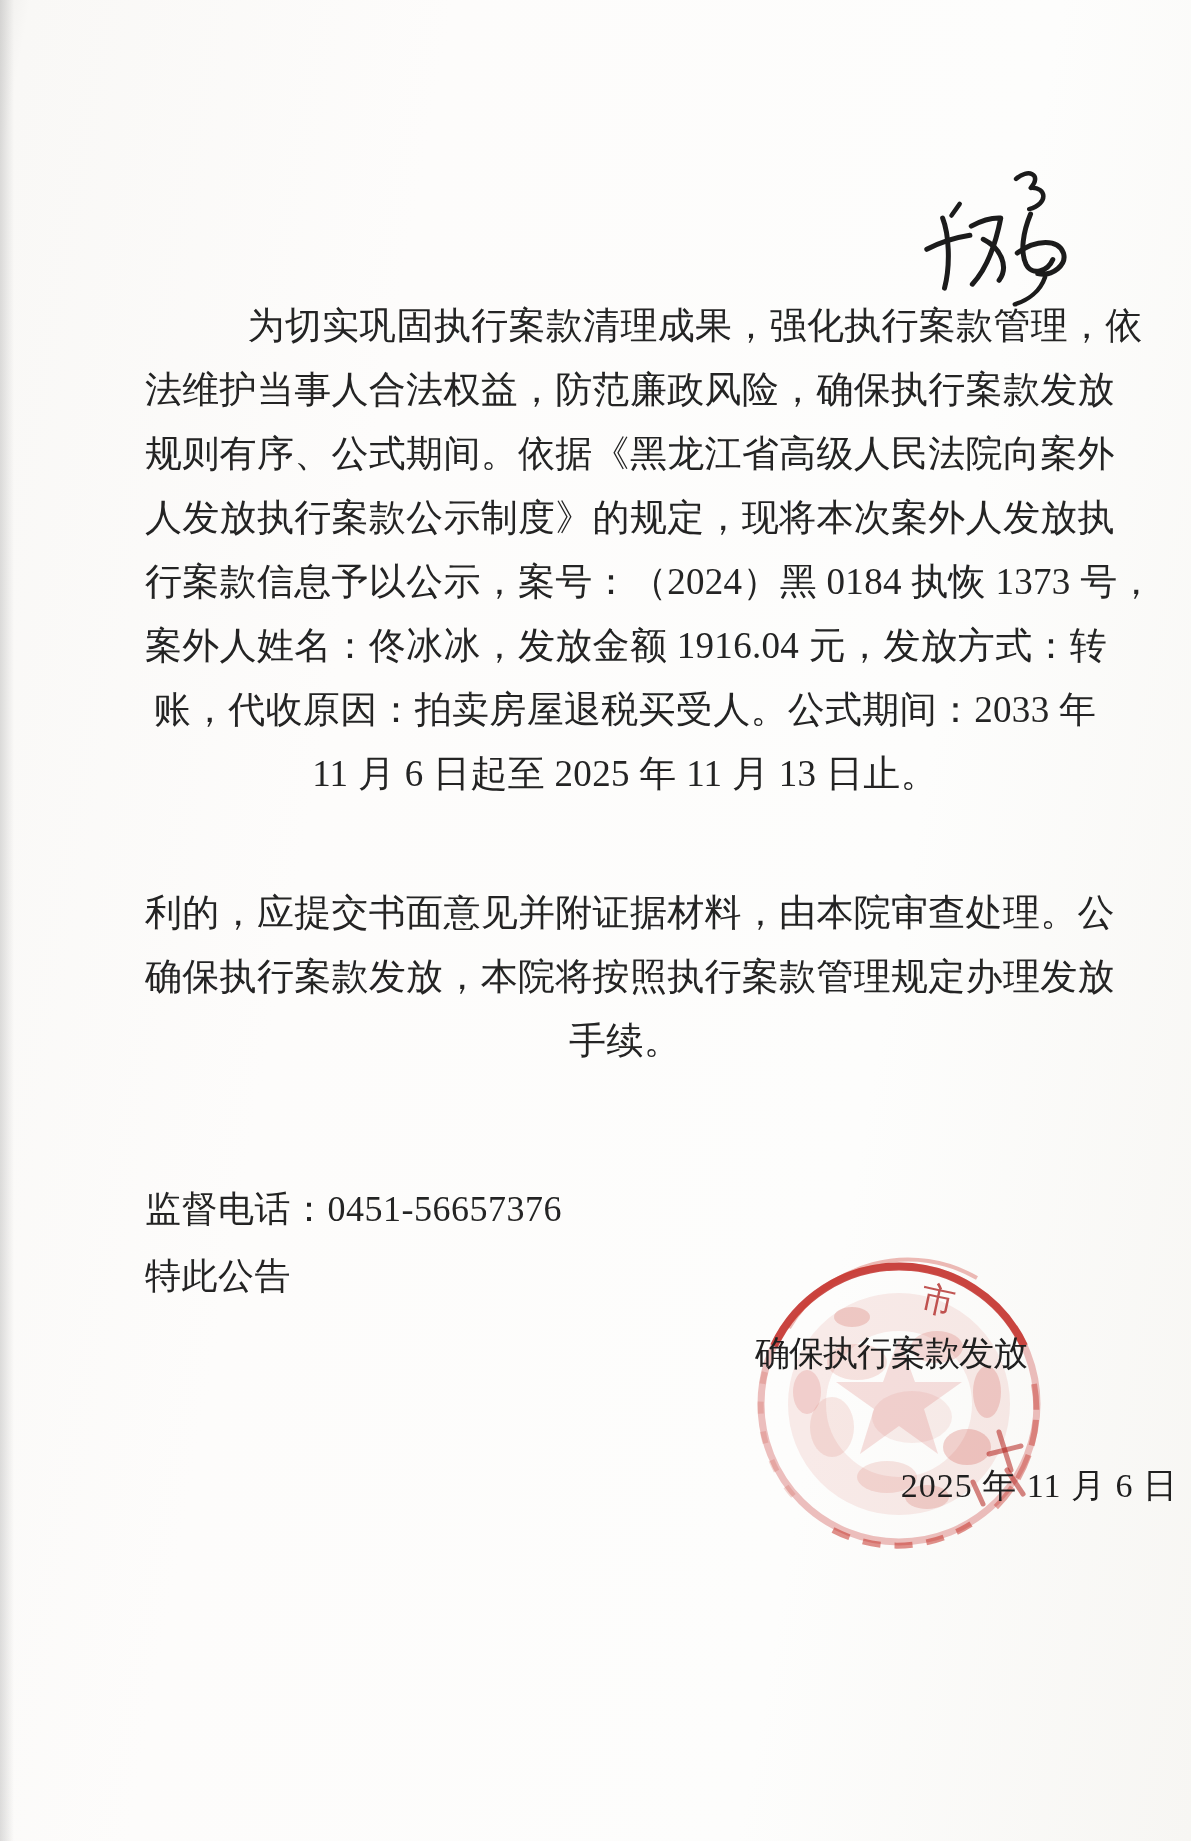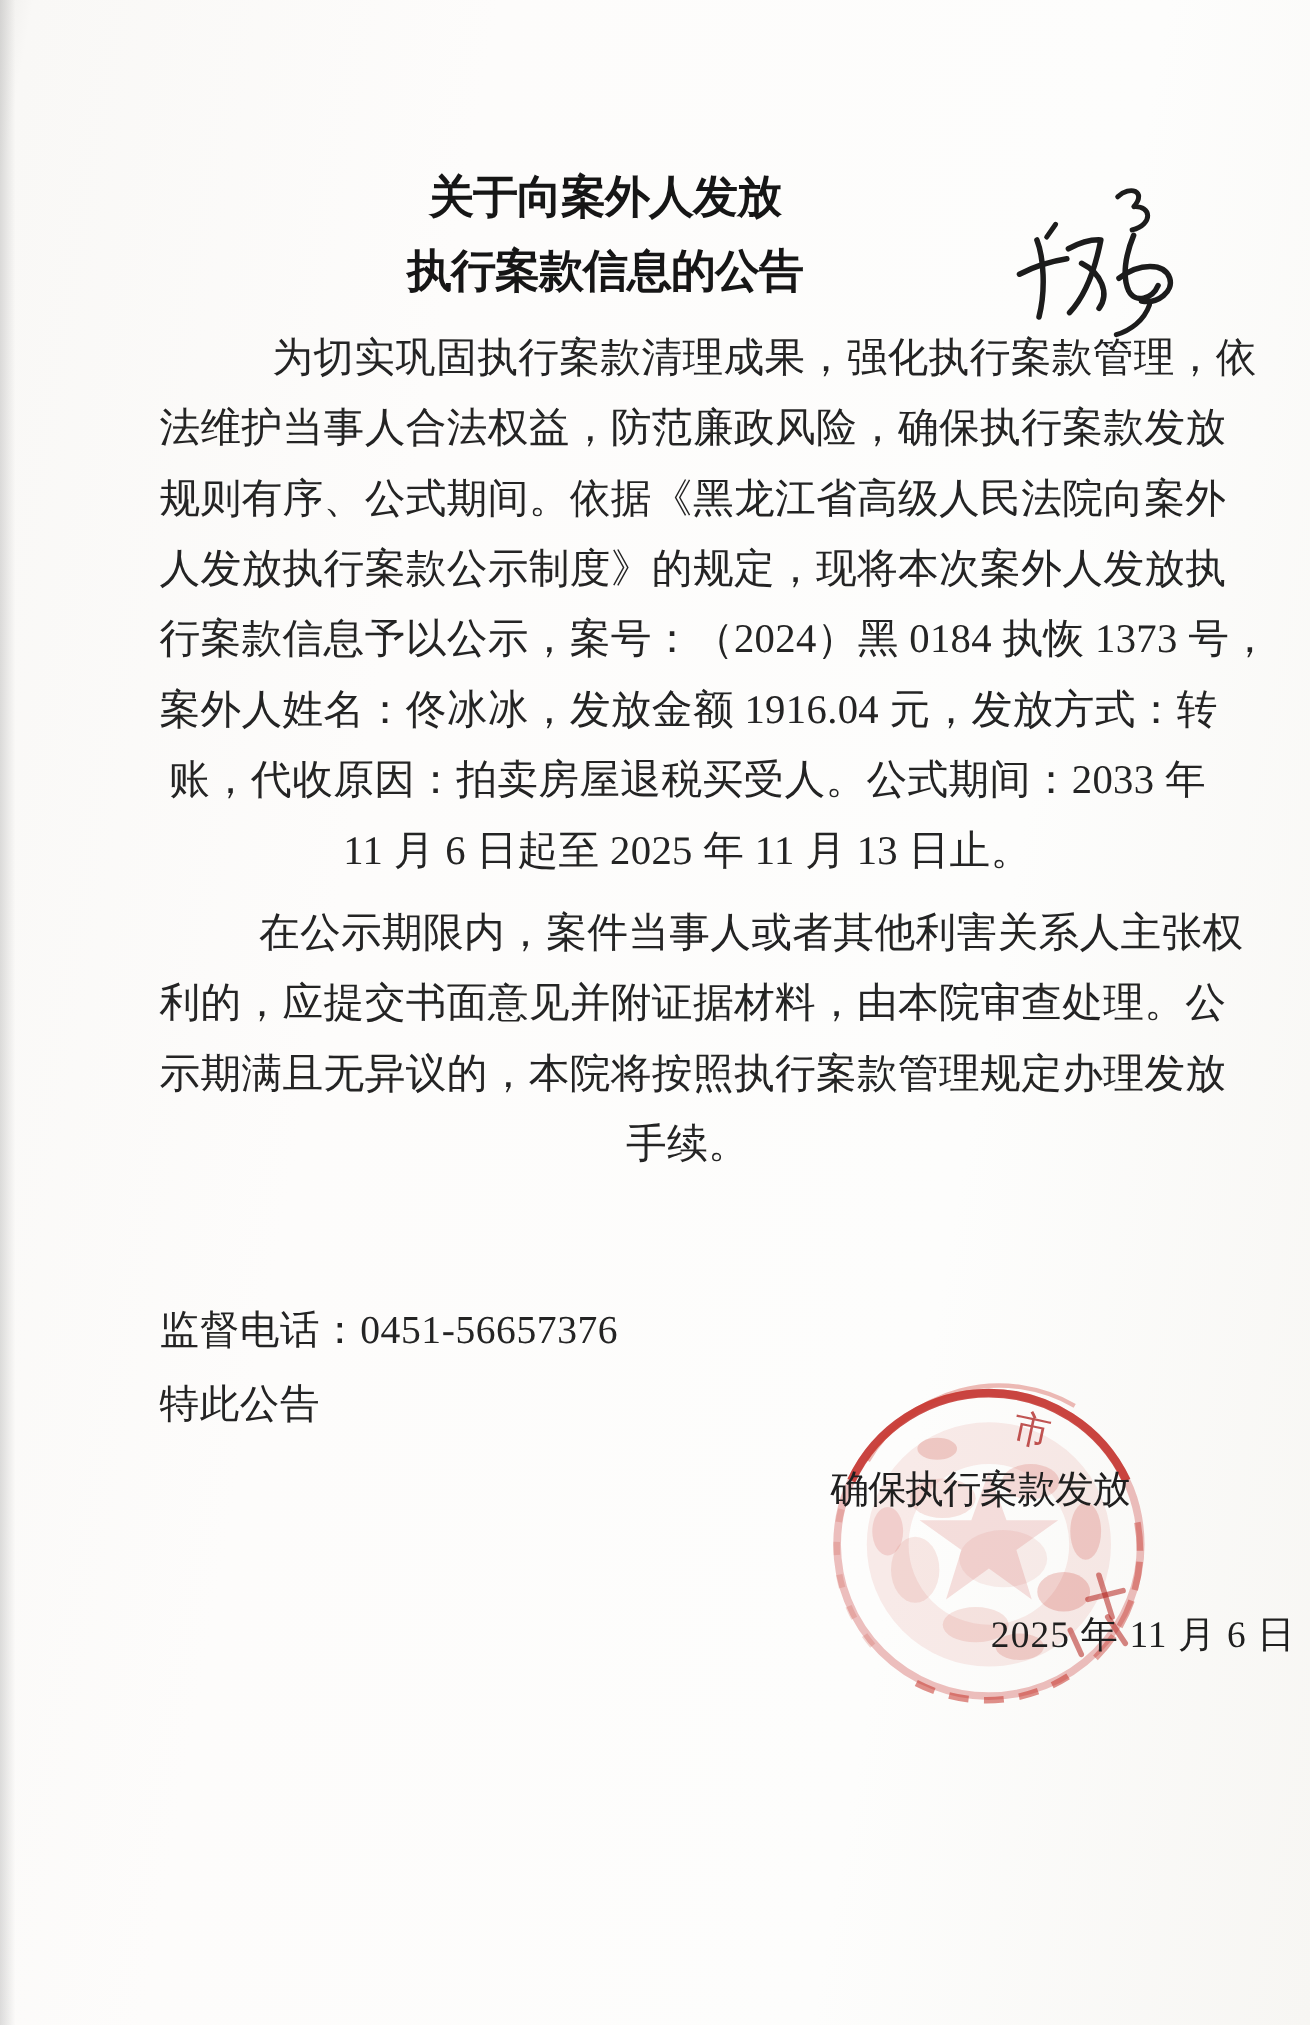--- a/index.html
+++ b/index.html
@@ -47,24 +47,20 @@
   .seal{position:absolute;left:737px;top:1242px;z-index:1;}
   .signature{position:absolute;left:920px;top:158px;z-index:2;transform:rotate(-4deg);}
 </style>
 </head>
 <body>
 
 <div class="page">
 
   <div class="edge-shade"></div>
 
-  <div class="title">
-    <div>关于向案外人发放</div>
-    <div>执行案款信息的公告</div>
-  </div>
 
   <svg class="signature" width="165" height="155" viewBox="0 0 165 155" aria-label="杨勇">
     <g fill="none" stroke="#1c1c1c" stroke-width="5" stroke-linecap="round" stroke-linejoin="round">
 
       <path d="M100 22 c12 -10 27 -3 14 10 c16 0 17 17 -3 21" stroke-width="4.5"></path>
 
       <path d="M24 56 c5 16 5 46 -3 70"></path>
       <path d="M6 86 c16 -7 32 -10 44 -11"></path>
       <path d="M33 54 l9 -11" stroke-width="4.5"></path>
 
@@ -79,23 +75,22 @@
 
   <div class="bodyline indent1" style="top:299px">为切实巩固执行案款清理成果，强化执行案款管理，依</div>
   <div class="bodyline" style="top:363px">法维护当事人合法权益，防范廉政风险，确保执行案款发放</div>
   <div class="bodyline" style="top:427px">规则有序、公式期间。依据《黑龙江省高级人民法院向案外</div>
   <div class="bodyline" style="top:491px">人发放执行案款公示制度》的规定，现将本次案外人发放执</div>
   <div class="bodyline" style="top:555px">行案款信息予以公示，案号：（2024）黑 0184 执恢 1373 号，</div>
   <div class="bodyline" style="top:619px">案外人姓名：佟冰冰，发放金额 1916.04 元，发放方式：转</div>
   <div class="bodyline" style="top:683px">账，代收原因：拍卖房屋退税买受人。公式期间：2033 年</div>
   <div class="bodyline" style="top:747px">11 月 6 日起至 2025 年 11 月 13 日止。</div>
 
-  <div class="bodyline indent2" style="top:822px">在公示期限内，案件当事人或者其他利害关系人主张权</div>
   <div class="bodyline" style="top:886px">利的，应提交书面意见并附证据材料，由本院审查处理。公</div>
-  <div class="bodyline" style="top:950px">示期满且无异议的，本院将按照执行案款管理规定办理发放</div>
+  <div class="bodyline" style="top:950px">确保执行案款发放，本院将按照执行案款管理规定办理发放</div>
   <div class="bodyline" style="top:1014px">手续。</div>
 
   <div class="footline" style="top:1183px">监督电话：0451-56657376</div>
   <div class="footline" style="top:1250px">特此公告</div>
 
   <svg class="seal" width="324" height="324" viewBox="0 0 324 324">
 
     <circle cx="162" cy="162" r="138" fill="none" stroke="rgba(198,48,42,0.30)" stroke-width="7"></circle>
 
     <path d="M37 104 A 138 138 0 0 1 287 104" fill="none" stroke="rgba(192,38,32,0.80)" stroke-width="8"></path>

